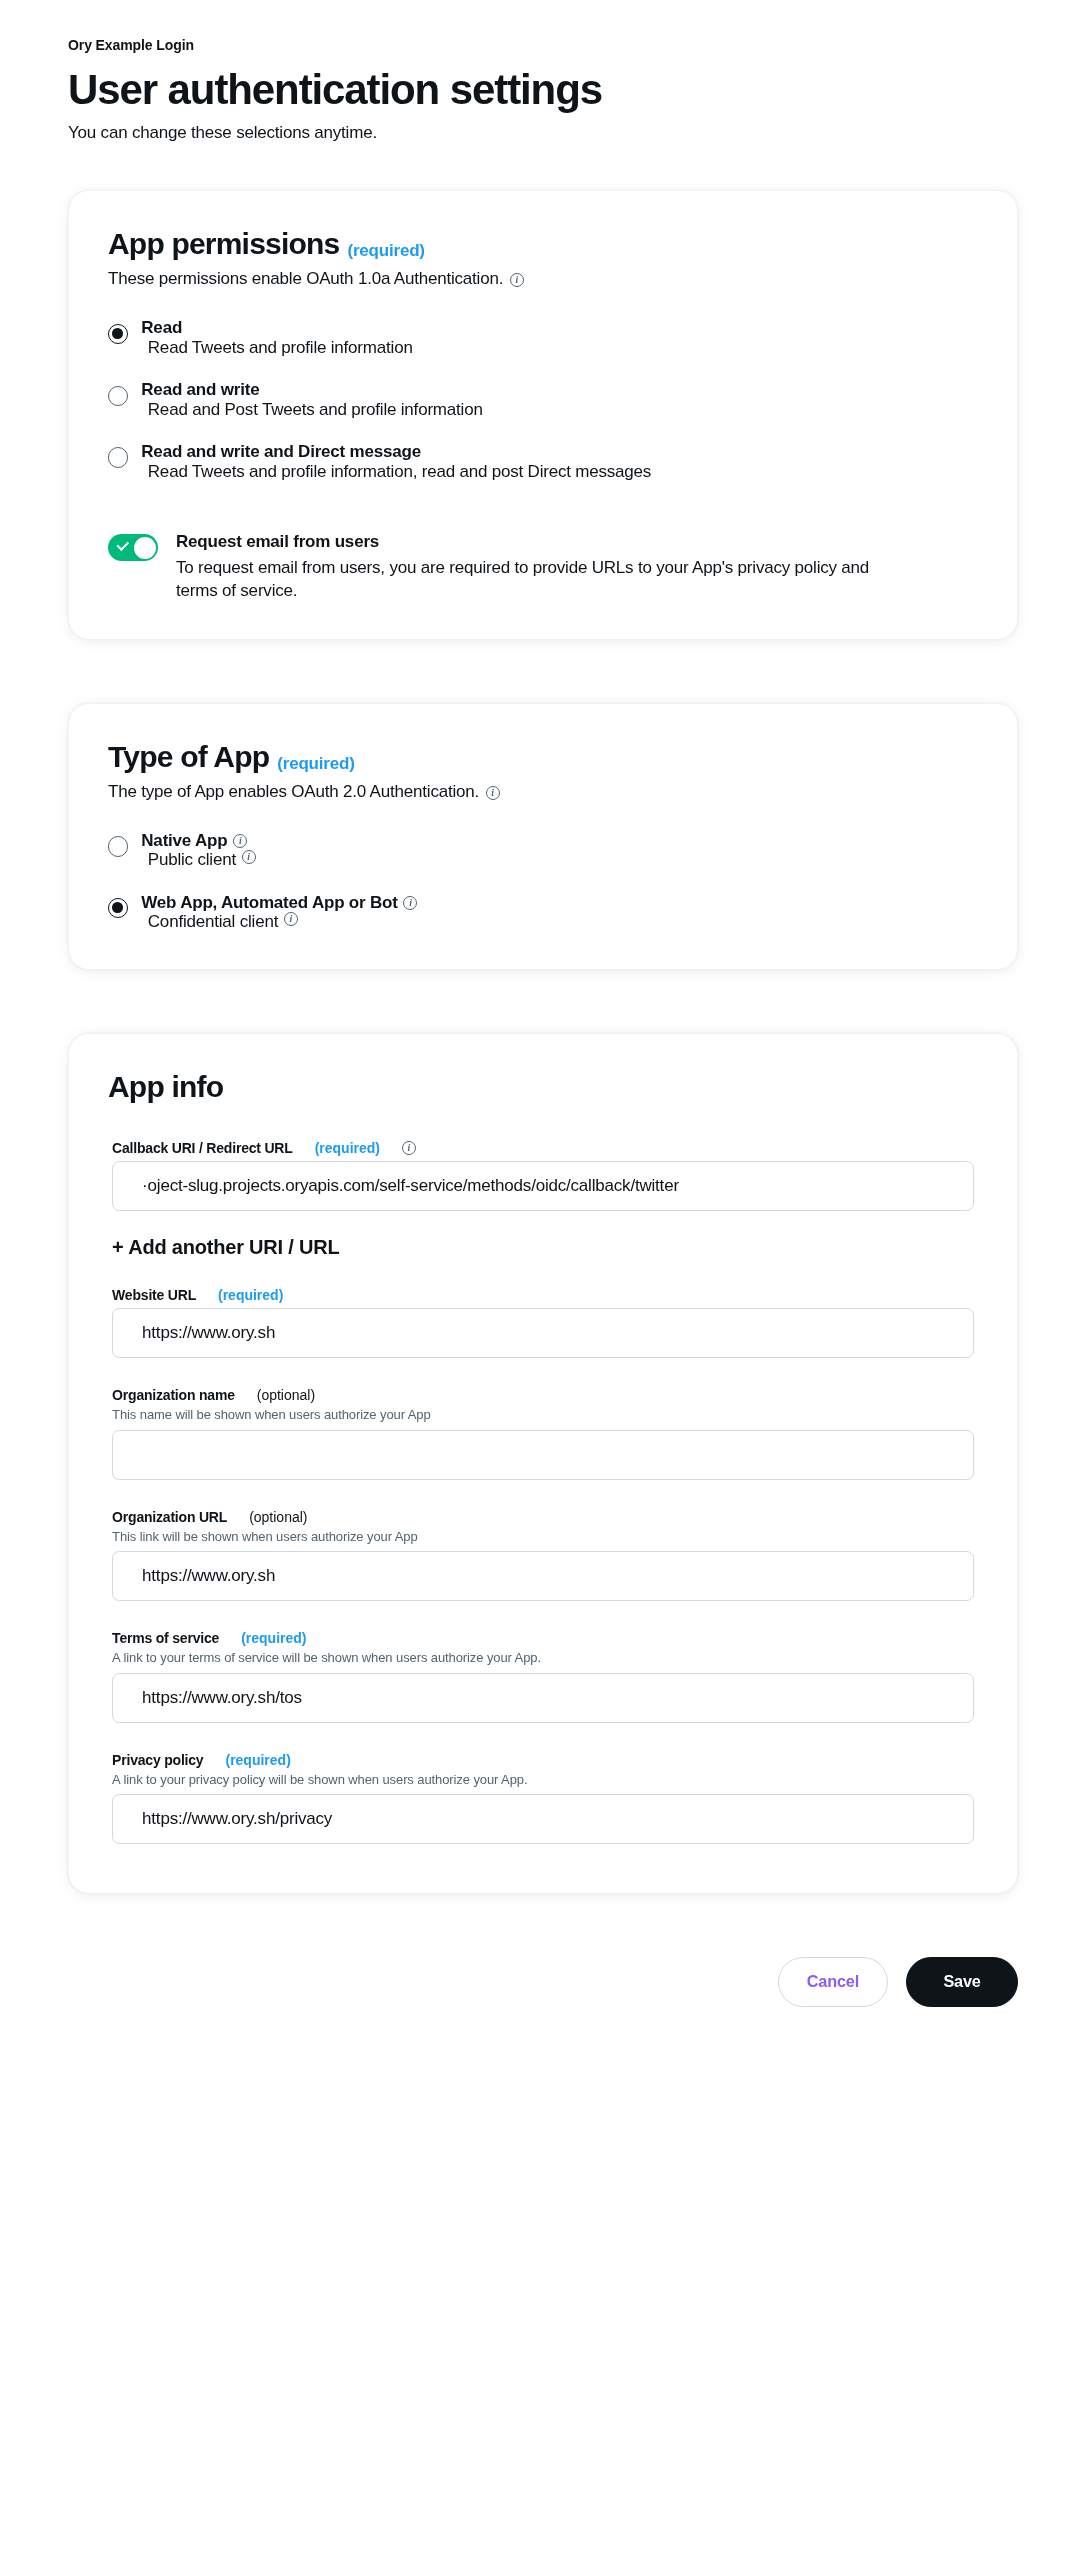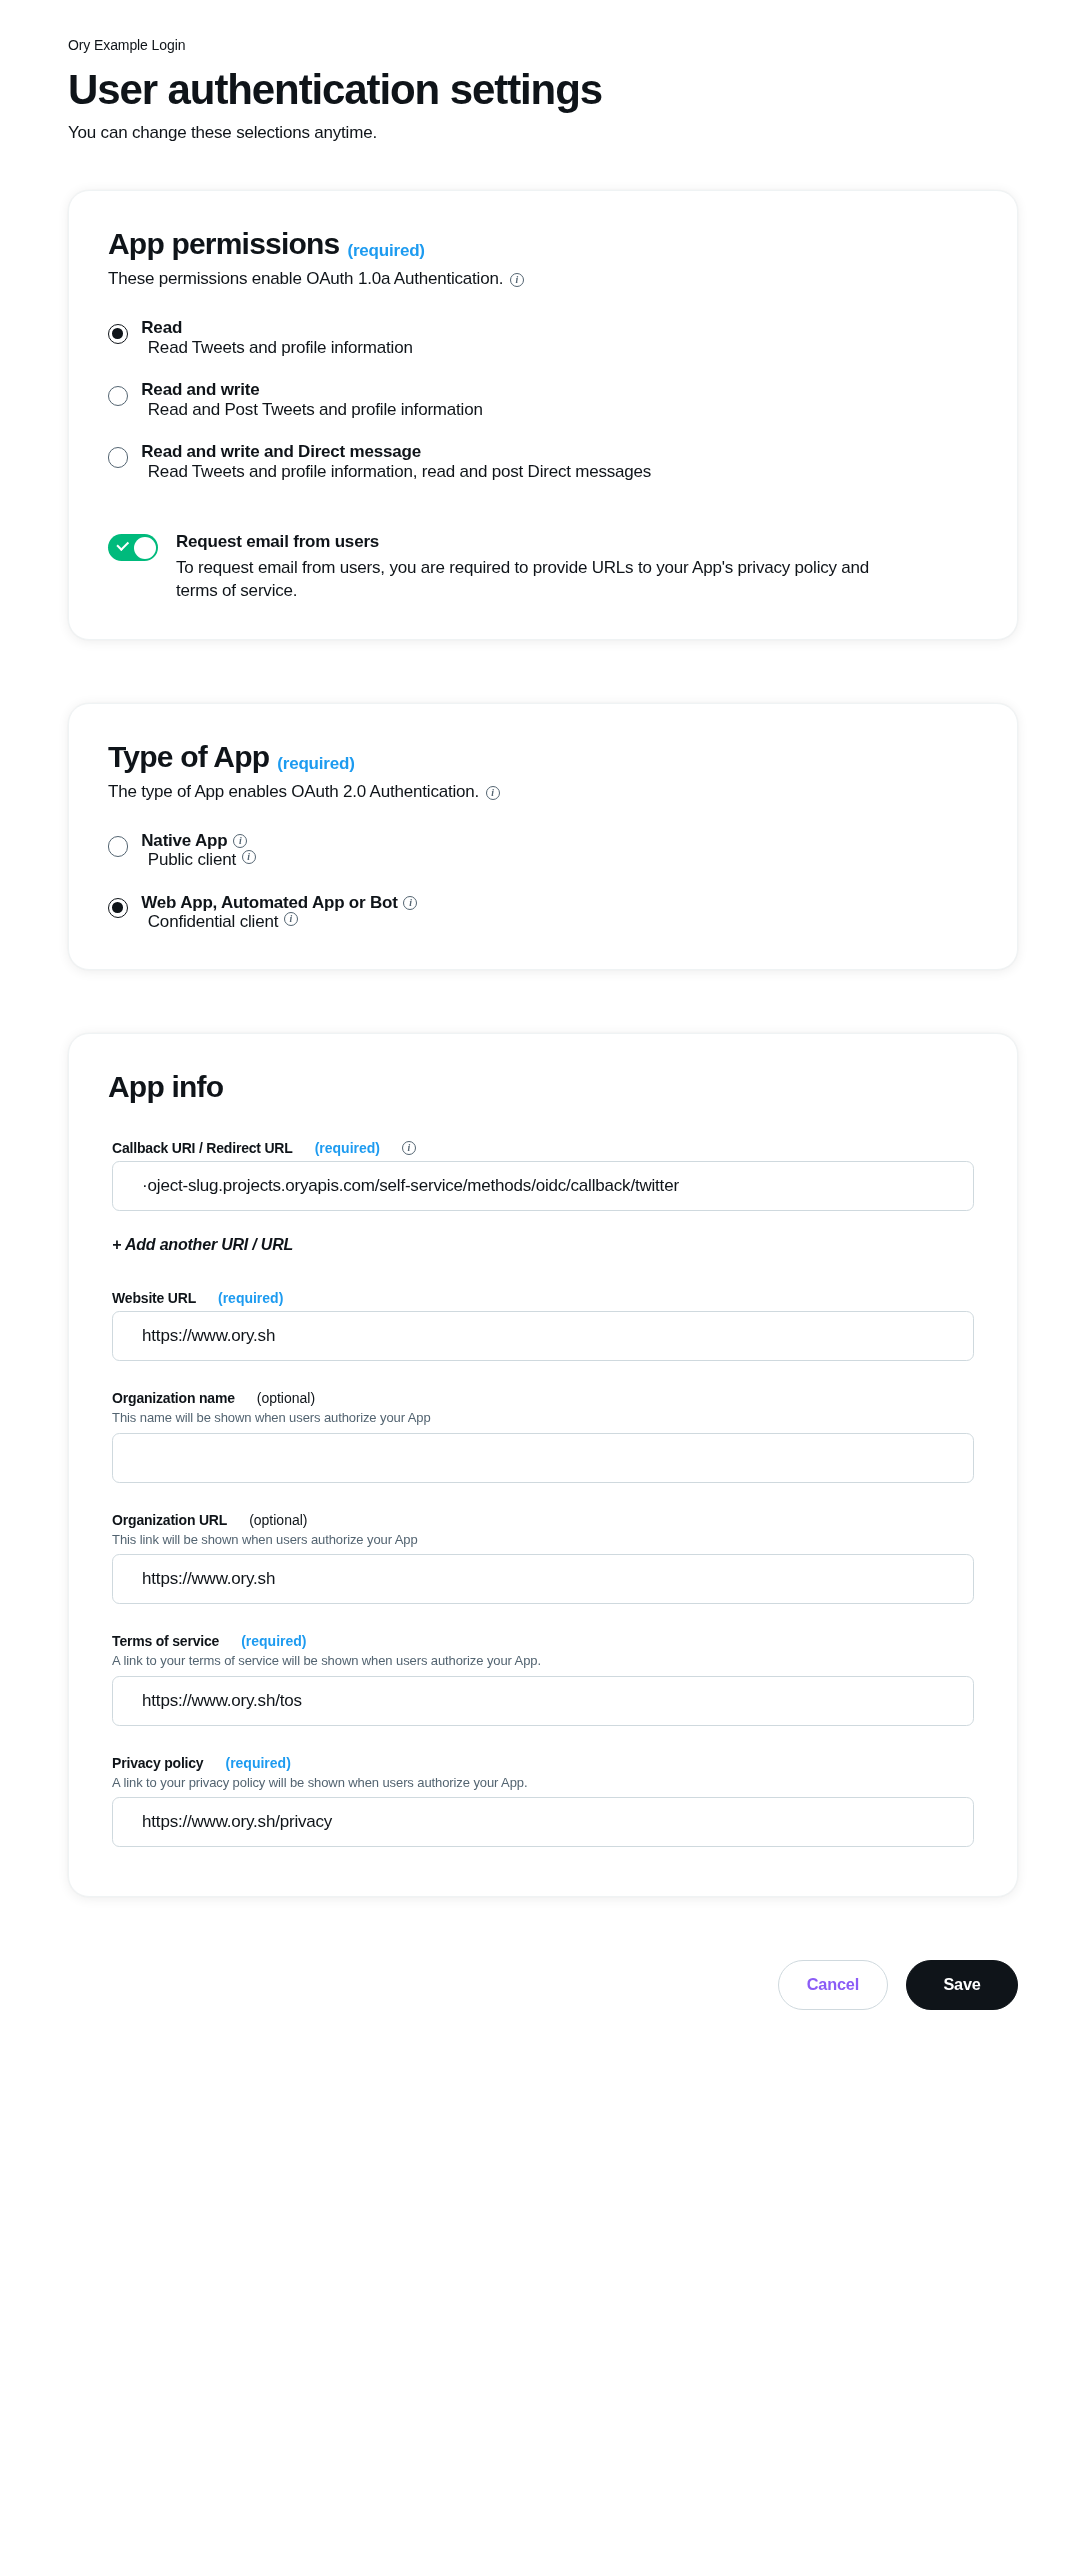--- a/index.html
+++ b/index.html
@@ -19,21 +19,21 @@
     width: 1086px;
     padding: 0;
     position: relative;
   }
   
   .header {
     padding: 37px 68px 0 68px;
   }
   .brand {
     font-size: 14px;
-    font-weight: normal;
+    font-weight: bold;
     letter-spacing: -0.1px;
     margin: 0 0 14.6px 0;
     color: #0f1419;
   }
   .page-title {
     font-size: 42px;
     font-weight: bold;
     letter-spacing: -1.1px;
     margin: 0 0 11.4px 0;
     line-height: 1.05;
@@ -245,32 +245,31 @@
     font-size: 17px;
     font-family: "Liberation Sans", sans-serif;
     color: #0f1419;
     padding: 0 29px;
     background: #fff;
     letter-spacing: -0.2px;
     outline: none;
   }
   .callback-field { margin-bottom: 14.6px; }
   .add-uri {
-    font-size: 16px;
+    font-size: 20px;
     font-weight: bold;
     letter-spacing: -0.2px;
     color: #0f1419;
     background: none;
     border: none;
     padding: 9.8px 4.1px 0 4.1px;
     cursor: pointer;
     font-family: "Liberation Sans", sans-serif;
     display: block;
-    margin-bottom: 36px;
-    font-style: italic;
+    margin-bottom: 28px;
   }
   
   .footer {
     display: flex;
     justify-content: flex-end;
     align-items: center;
     gap: 18px;
     padding: 0 68px 57px 68px;
   }
   .btn {

